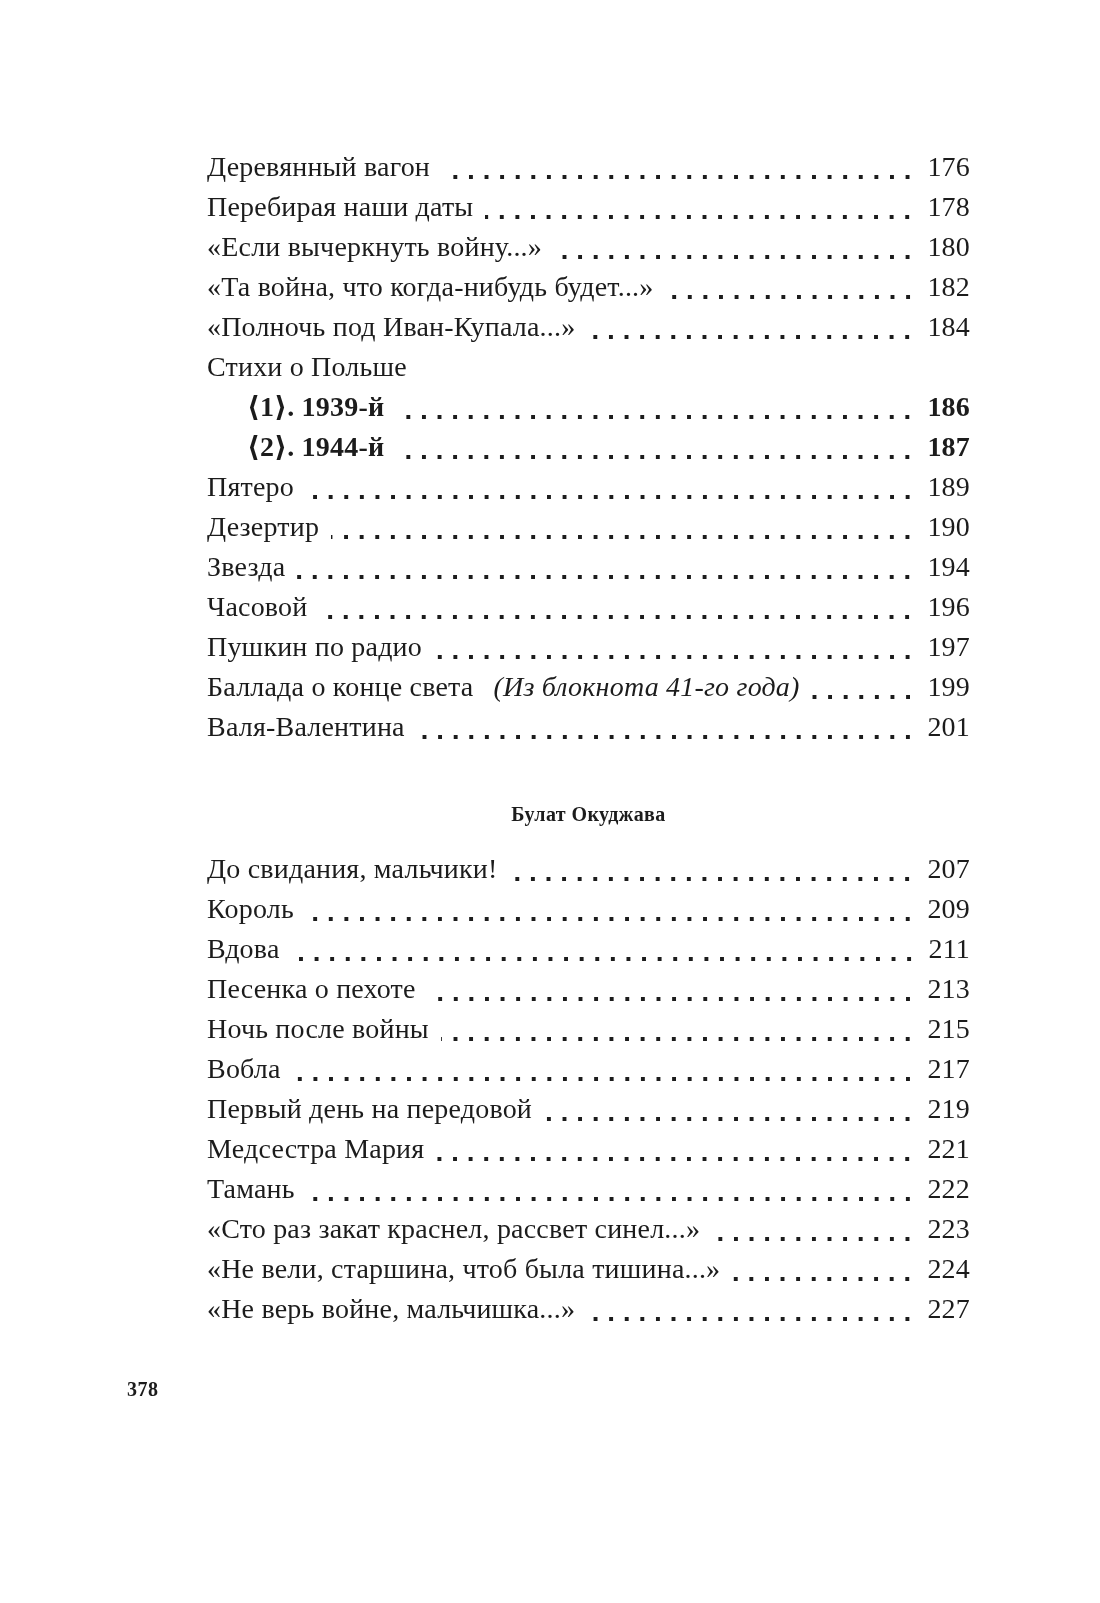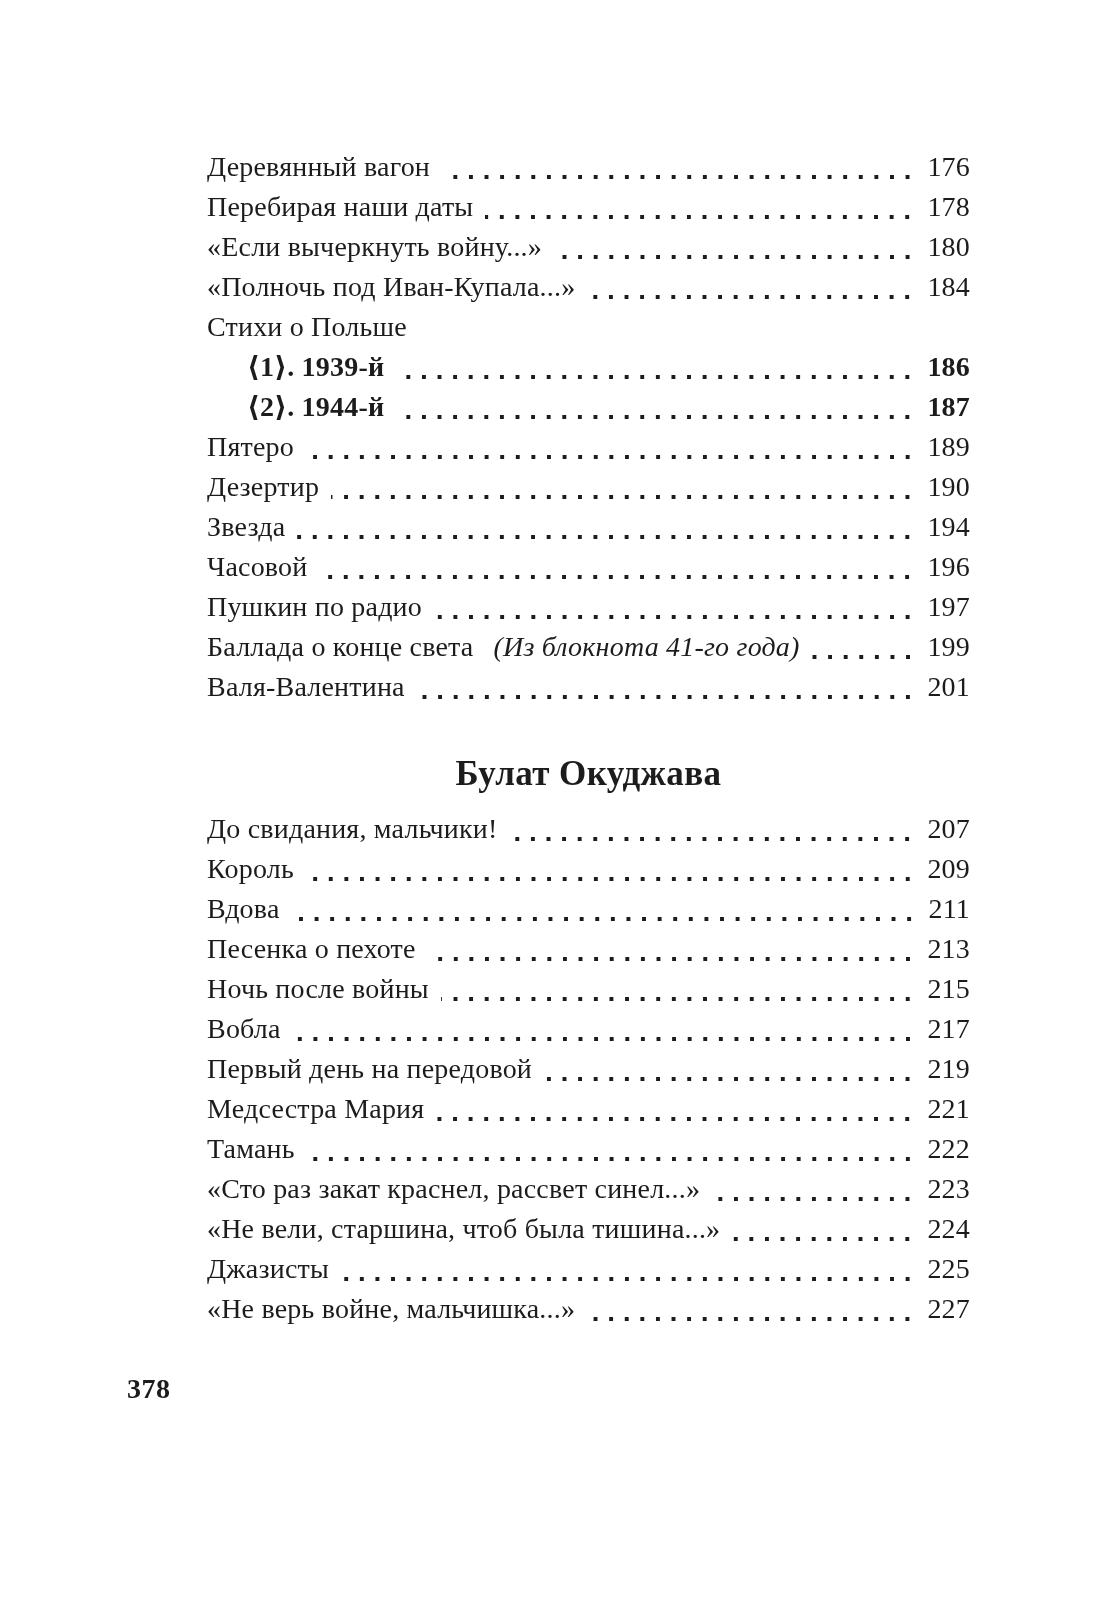--- a/index.html
+++ b/index.html
@@ -38,32 +38,32 @@
     background-size: 15.6px 6px;
     background-repeat: repeat-x;
     background-position: right 0 bottom 7px;
   }
   .num { flex: 0 0 auto; text-align: right; }
   .section-heading {
     margin: 47px 0 15px 0;
     height: 40px;
     line-height: 40px;
     text-align: center;
-    font-size: 35px;
+    font-size: 20px;
     font-weight: bold;
     letter-spacing: 0.4px;
     color: #1c1c1c;
   }
   .folio {
     position: absolute;
     left: 127px;
     top: 1369px;
     height: 40px;
     line-height: 40px;
-    font-size: 28px;
+    font-size: 20px;
     font-weight: bold;
     letter-spacing: 0.5px;
   }
 </style>
 </head>
 <body>
 
 <div class="page">
   <div class="folio">378</div>
   <main class="toc" id="toc">
@@ -76,20 +76,25 @@
     <span class="title"><span class="t">Перебирая наши даты</span></span>
     <span class="leader"></span>
     <span class="num">178</span>
   </div>
       <div class="row">
     <span class="title"><span class="t">«Если вычеркнуть войну...»</span></span>
     <span class="leader"></span>
     <span class="num">180</span>
   </div>
       <div class="row">
+    <span class="title"><span class="t">«Та война, что когда-нибудь будет...»</span></span>
+    <span class="leader"></span>
+    <span class="num">182</span>
+  </div>
+      <div class="row">
     <span class="title"><span class="t">«Полночь под Иван-Купала...»</span></span>
     <span class="leader"></span>
     <span class="num">184</span>
   </div>
       <div class="row">
     <span class="title"><span class="t">Стихи о Польше</span></span>
 
   </div>
       <div class="row indent">
     <span class="title"><span class="t">⟨1⟩. 1939-й</span></span>
@@ -184,25 +189,20 @@
   </div>
       <div class="row">
     <span class="title"><span class="t">«Сто раз закат краснел, рассвет синел...»</span></span>
     <span class="leader"></span>
     <span class="num">223</span>
   </div>
       <div class="row">
     <span class="title"><span class="t">«Не вели, старшина, чтоб была тишина...»</span></span>
     <span class="leader"></span>
     <span class="num">224</span>
-  </div>
-      <div class="row">
-    <span class="title"><span class="t">Джазисты</span></span>
-    <span class="leader"></span>
-    <span class="num">225</span>
   </div>
       <div class="row">
     <span class="title"><span class="t">«Не верь войне, мальчишка...»</span></span>
     <span class="leader"></span>
     <span class="num">227</span>
   </div>
     </main>
 </div>
 
 </body></html>

